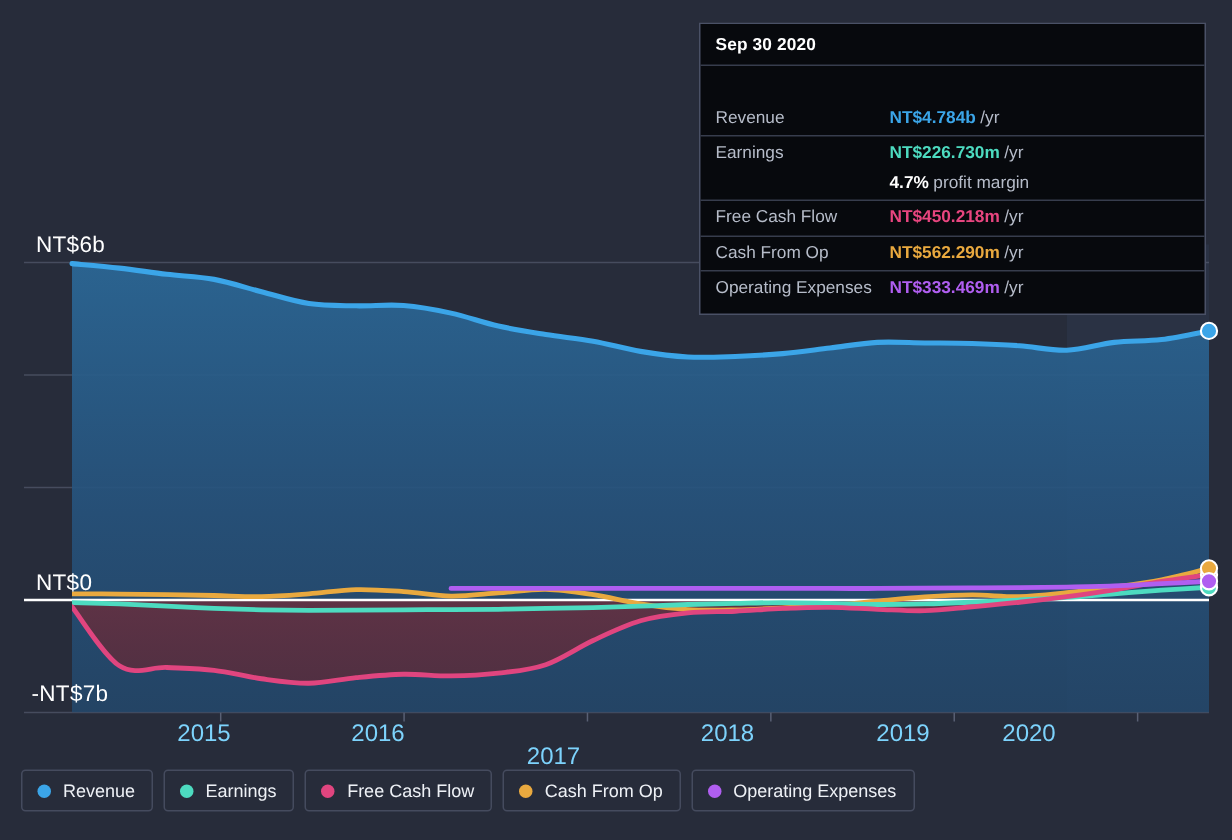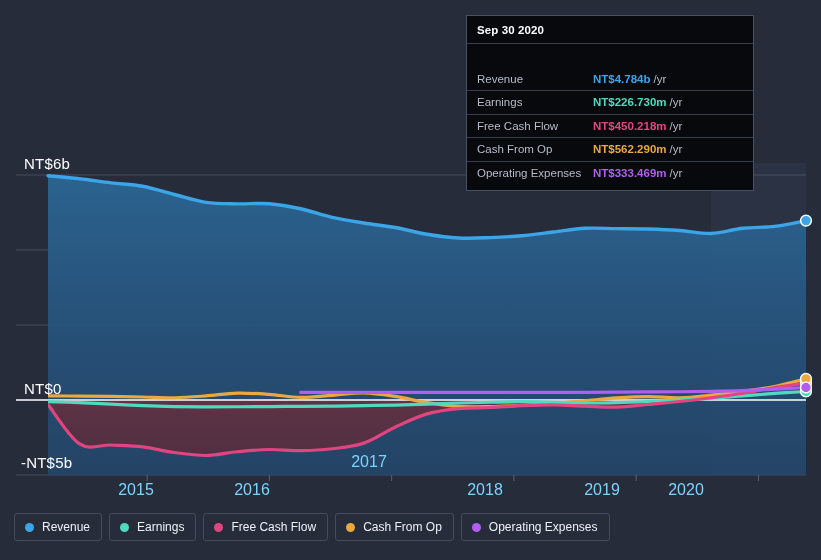--- a/index.html
+++ b/index.html
@@ -19,21 +19,21 @@
     position:absolute;font-size:15px;color:#ffffff;
     letter-spacing:.2px;white-space:nowrap;
   }
   .xlabel{
     position:absolute;font-size:16px;color:#7dd3fc;
     transform:translateX(-50%);white-space:nowrap;
   }
 
   
   #tooltip{
-    position:absolute;left:466px;top:15px;width:288px;
+    position:absolute;left:466px;top:15px;width:338px;
     background:#07090d;border:1px solid #4a5166;
     box-sizing:border-box;padding:8px 0 6px 0;
     font-size:11.5px;
   }
   #tooltip .tip-title{
     font-weight:bold;font-size:11.5px;color:#ffffff;
     padding:0 10px 7px 10px;letter-spacing:.1px;
   }
   .tip-row{
     display:flex;align-items:baseline;
@@ -110,43 +110,48 @@
       <path d="M48.00,175.75C53.26,176.25 69.06,177.56 79.58,178.75C90.11,179.94 100.64,181.63 111.17,182.88C121.69,184.13 132.22,184.31 142.75,186.25C153.28,188.19 163.81,191.81 174.33,194.50C184.86,197.19 195.39,200.81 205.92,202.38C216.44,203.94 226.97,203.66 237.50,203.88C248.03,204.09 258.56,202.88 269.08,203.69C279.61,204.50 290.14,206.47 300.67,208.75C311.19,211.03 321.72,215.00 332.25,217.38C342.78,219.75 353.31,221.31 363.83,223.00C374.36,224.69 384.89,225.63 395.42,227.50C405.94,229.38 416.47,232.50 427.00,234.25C437.53,236.00 448.06,237.44 458.58,238.00C469.11,238.56 479.64,238.00 490.17,237.63C500.69,237.25 511.22,236.69 521.75,235.75C532.28,234.81 542.81,233.25 553.33,232.00C563.86,230.75 574.39,228.81 584.92,228.25C595.44,227.69 605.97,228.50 616.50,228.63C627.03,228.75 637.56,228.69 648.08,229.00C658.61,229.31 669.14,229.75 679.67,230.50C690.19,231.25 700.72,233.88 711.25,233.50C721.78,233.13 732.31,229.44 742.83,228.25C753.36,227.06 763.89,227.65 774.42,226.38C784.94,225.10 800.74,221.56 806.00,220.60" fill="none" stroke="#3ba5e8" stroke-width="3.4" stroke-linecap="round" stroke-linejoin="round"></path>
       <circle cx="806" cy="220.6" r="5.4" fill="#3ba5e8" stroke="#ffffff" stroke-width="1.4"></circle>
       <circle cx="806" cy="391.497625" r="5.4" fill="#4ddbc0" stroke="#ffffff" stroke-width="1.4"></circle>
       <circle cx="806" cy="383.116825" r="5.4" fill="#e0457f" stroke="#ffffff" stroke-width="1.4"></circle>
       <circle cx="806" cy="378.914125" r="5.4" fill="#e9a93f" stroke="#ffffff" stroke-width="1.4"></circle>
       <circle cx="806" cy="387.4949125" r="5.4" fill="#b05ef0" stroke="#ffffff" stroke-width="1.4"></circle>
     </svg>
 
   <div class="ylabel" id="ylab0" style="left:24px;top:155px;">NT$6b</div>
   <div class="ylabel" id="ylab1" style="left:24px;top:380px;">NT$0</div>
-  <div class="ylabel" id="ylab2" style="left:21px;top:454px;">-NT$5b</div>
+  <div class="ylabel" id="ylab2" style="left:21px;top:454px;">-NT$7b</div>
 
   <div id="xlabels">
       <div class="xlabel" style="left: 136px; top: 481px;">2015</div>
       <div class="xlabel" style="left: 252px; top: 481px;">2016</div>
-      <div class="xlabel" style="left: 369px; top: 453px;">2017</div>
+      <div class="xlabel" style="left: 369px; top: 496px;">2017</div>
       <div class="xlabel" style="left: 485px; top: 481px;">2018</div>
       <div class="xlabel" style="left: 602px; top: 481px;">2019</div>
       <div class="xlabel" style="left: 686px; top: 481px;">2020</div>
     </div>
 
   <div id="tooltip">
     <div class="tip-title">Sep 30 2020</div>
     <div id="tip-rows">
         <div class="tip-row">
           <span class="tip-label">Revenue</span>
           <span class="tip-val" style="color: rgb(59, 165, 232); margin-top: 24px;">NT$4.784b</span>
           <span class="tip-unit">/yr</span>
         </div>
         <div class="tip-row">
           <span class="tip-label">Earnings</span>
           <span class="tip-val" style="color: rgb(77, 219, 192);">NT$226.730m</span>
           <span class="tip-unit">/yr</span>
+        </div>
+        <div class="tip-row noline">
+          <span class="tip-label"></span>
+          <span class="tip-val tip-sub" style="color: rgb(255, 255, 255);">4.7%</span>
+          <span class="tip-unit">profit margin</span>
         </div>
         <div class="tip-row">
           <span class="tip-label">Free Cash Flow</span>
           <span class="tip-val" style="color: rgb(232, 69, 127);">NT$450.218m</span>
           <span class="tip-unit">/yr</span>
         </div>
         <div class="tip-row">
           <span class="tip-label">Cash From Op</span>
           <span class="tip-val" style="color: rgb(233, 169, 63);">NT$562.290m</span>
           <span class="tip-unit">/yr</span>

